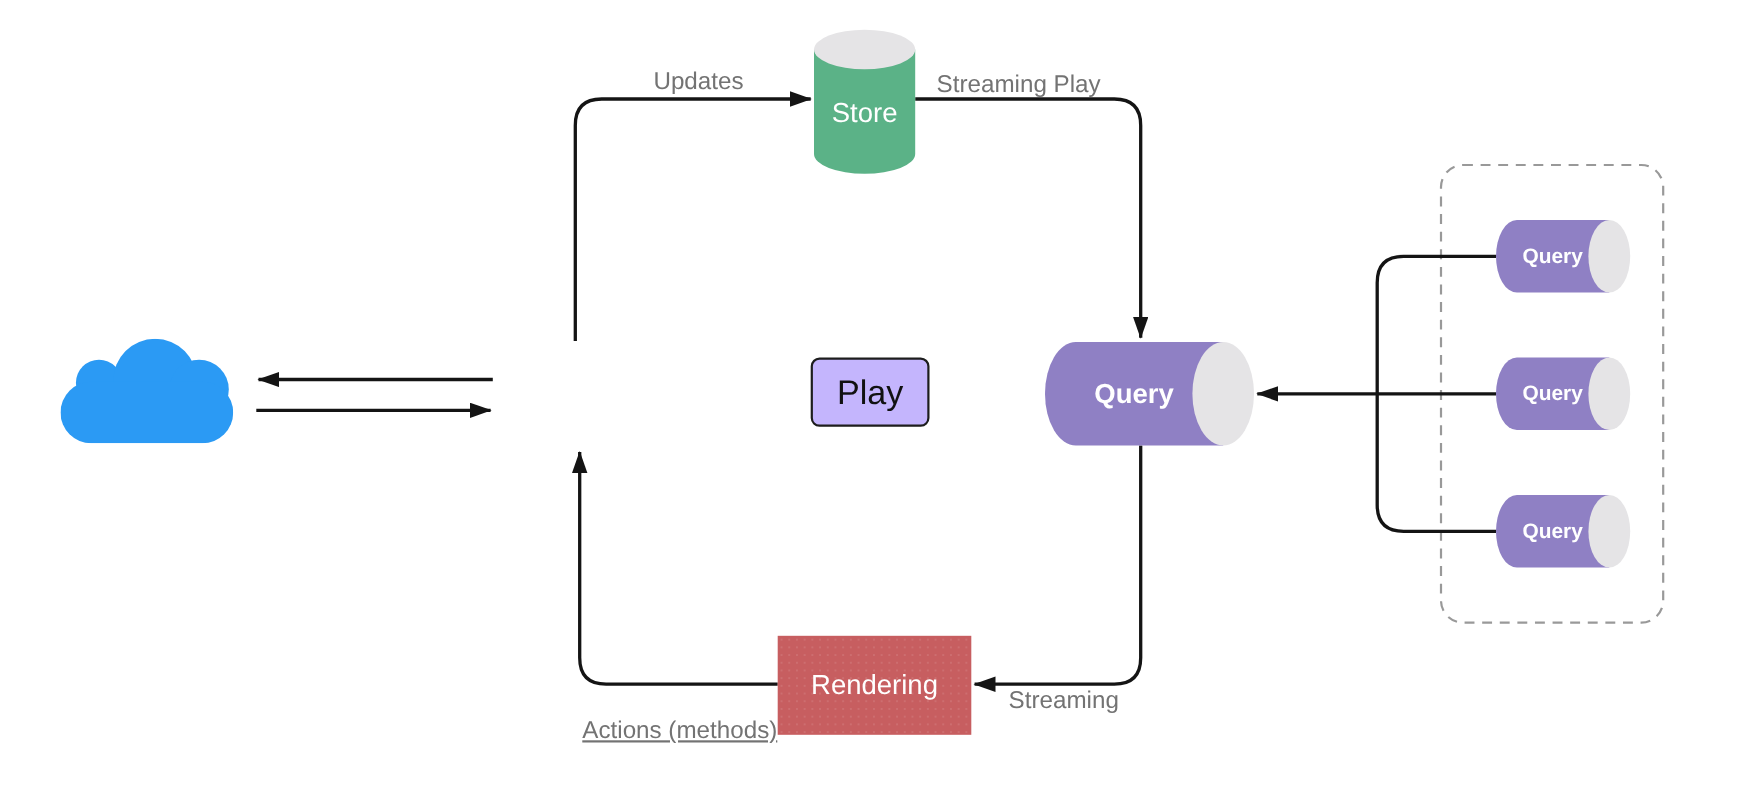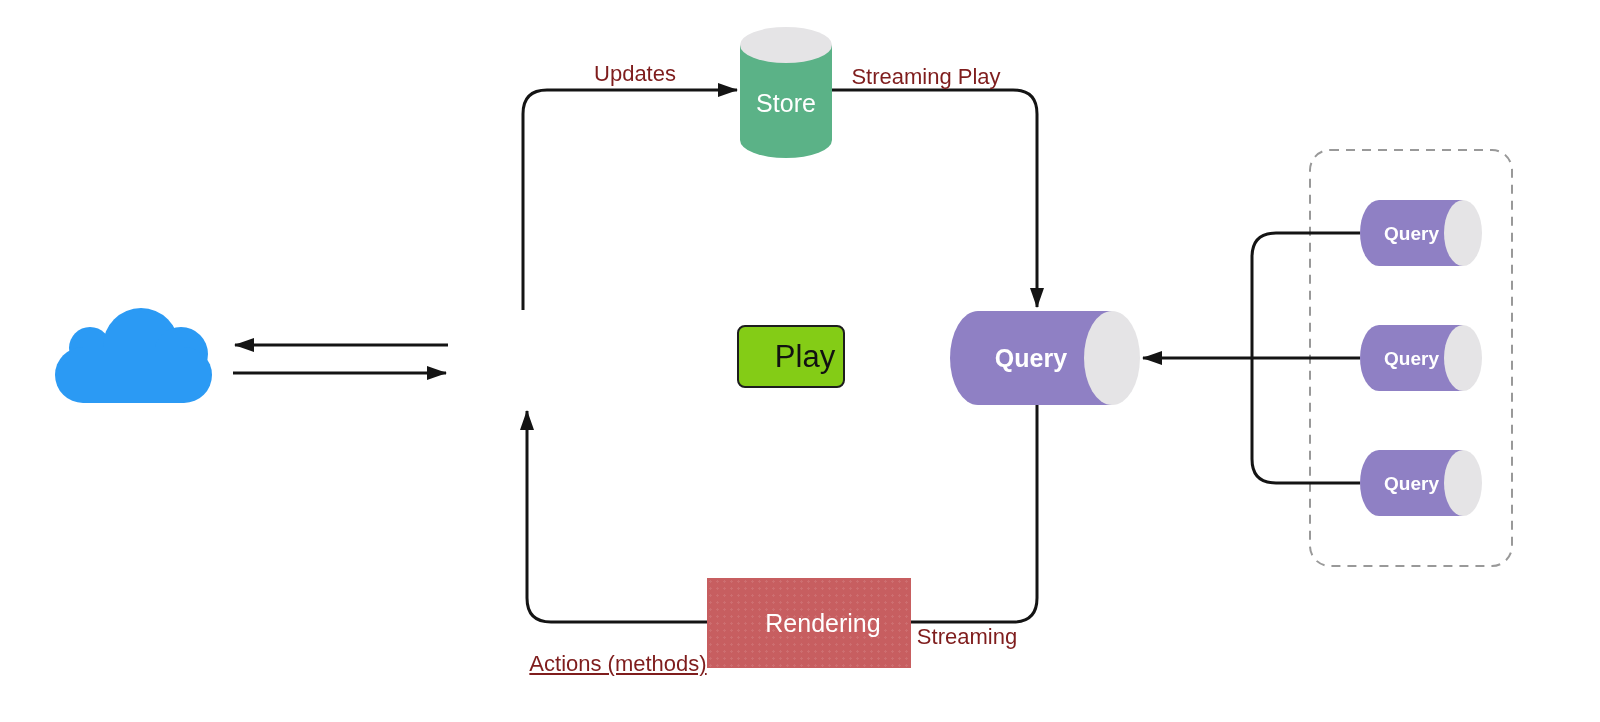--- a/index.html
+++ b/index.html
@@ -1,25 +1,25 @@
 <!DOCTYPE html>
 <html><head>
 <meta charset="utf-8">
 <style>
   html,body{margin:0;padding:0;background:#ffffff;}
   #canvas{
     position:relative;width:1600px;height:722px;background:#ffffff;
     font-family:"Liberation Sans",sans-serif;overflow:hidden;
   }
   #connectors{position:absolute;left:0;top:0;width:1600px;height:722px;}
-  .node{position:absolute;display:flex;align-items:center;justify-content:center;padding-left:28px;}
+  .node{position:absolute;display:flex;align-items:center;justify-content:center;}
   .node-label{color:#ffffff;font-size:25px;line-height:1;white-space:nowrap;}
   .edge-label{
     position:absolute;transform:translate(-50%,-50%);
-    font-size:22px;color:#7f1d1d;white-space:nowrap;
+    font-size:22px;color:#737373;white-space:nowrap;
   }
   
   #service{
     left:458px;top:310px;width:130px;height:97px;background:#F0B04E;
     clip-path:polygon(22.3% 0,100% 0,77.7% 100%,0 100%);
   }
   
   #backend-api{left:55px;top:308px;width:157px;height:95px;}
   #backend-api svg{position:absolute;left:0;top:0;}
   #backend-api .node-label{position:relative;padding-top:40px;}
@@ -56,21 +56,21 @@
   #other-query-2{left:1360px;top:325px;}
   #other-query-3{left:1360px;top:450px;}
   
   #component{
     left:707px;top:578px;width:176px;height:90px;background:#C75E60;
     background-image:radial-gradient(rgba(255,255,255,0.10) 1.2px,transparent 1.2px);
     background-size:7px 7px;
   }
   
   #play{
-    left:737px;top:325px;width:108px;height:63px;background:#84cc16;
+    left:737px;top:325px;width:108px;height:63px;background:#c4b5fd;
     border:2px solid #1d1d1d;border-radius:8px;box-sizing:border-box;cursor:pointer;
   }
   #play .node-label{color:#111111;font-size:31px;}
   
   #other-queries-title{
     position:absolute;left:1402px;top:128px;transform:translate(-50%,-50%);
     font-size:22px;color:#1d1d1d;white-space:nowrap;
   }
   #label-updates{left:635px;top:74px;}
   #label-streaming{left:926px;top:77px;}

